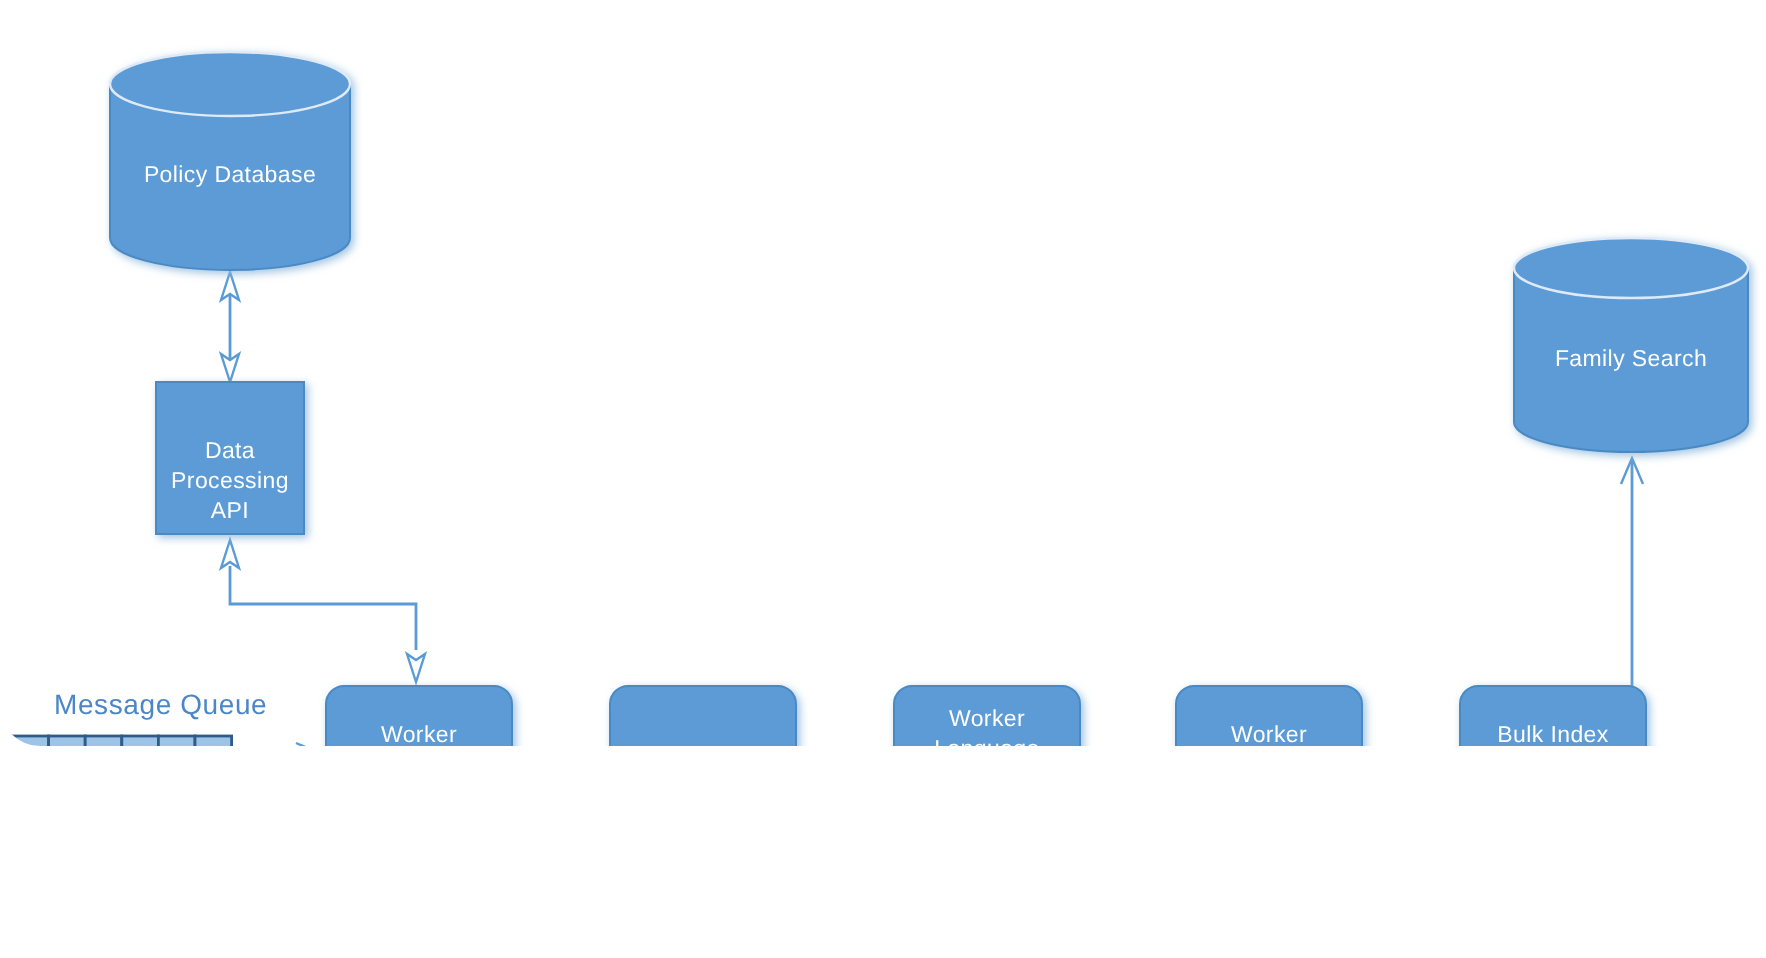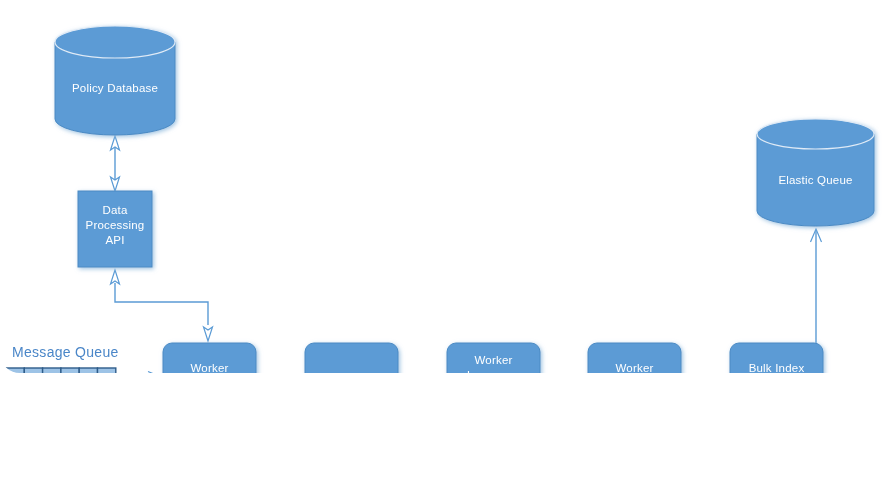--- a/index.html
+++ b/index.html
@@ -38,20 +38,21 @@
     letter-spacing: 0.2px;
     pointer-events: none;
     white-space: pre-line;
   }
   .mq-label {
     position: absolute;
     color: #4A86C8;
     font-size: 14px;
     letter-spacing: 0.3px;
     white-space: nowrap;
+    margin-left: 15px;
   }
 </style>
 </head>
 <body>
 
 <div id="canvas">
 
   <svg id="diagram-svg" viewBox="0 0 883 479" xmlns="http://www.w3.org/2000/svg">
     <defs>
       <linearGradient id="cylGrad" x1="0" y1="0" x2="1" y2="0">
@@ -143,25 +144,25 @@
       <rect x="24.3" y="368" width="18.3" height="19" fill="#9DC3E6" stroke="#2E5C8A" stroke-width="1.4"></rect>
       <rect x="42.6" y="368" width="18.3" height="19" fill="#9DC3E6" stroke="#2E5C8A" stroke-width="1.4"></rect>
       <rect x="60.9" y="368" width="18.3" height="19" fill="#9DC3E6" stroke="#2E5C8A" stroke-width="1.4"></rect>
       <rect x="79.2" y="368" width="18.3" height="19" fill="#9DC3E6" stroke="#2E5C8A" stroke-width="1.4"></rect>
       <rect x="97.5" y="368" width="18.3" height="19" fill="#9DC3E6" stroke="#2E5C8A" stroke-width="1.4"></rect>
     </g>
   </svg>
 
   <div class="node-label" style="left:55px; top:42px; width:120px; height:93px;">Policy Database</div>
 
-  <div class="node-label" style="left:78px; top:187px; width:74px; height:76px;">Data
+  <div class="node-label" style="left:78px; top:203px; width:74px; height:76px;">Data
 Processing
 API</div>
 
-  <div class="node-label" style="left:757px; top:134px; width:117px; height:92px;">Elastic Queue</div>
+  <div class="node-label" style="left:757px; top:134px; width:117px; height:92px;">Family Search</div>
 
   <div class="node-label" style="left:163px; top:343px; width:93px; height:65px;">Worker
 Workflow</div>
 
 
   <div class="node-label" style="left:447px; top:343px; width:93px; height:65px;">Worker
 Language
 Detection</div>
 
   <div class="node-label" style="left:586px; top:343px; width:97px; height:65px;">Worker

